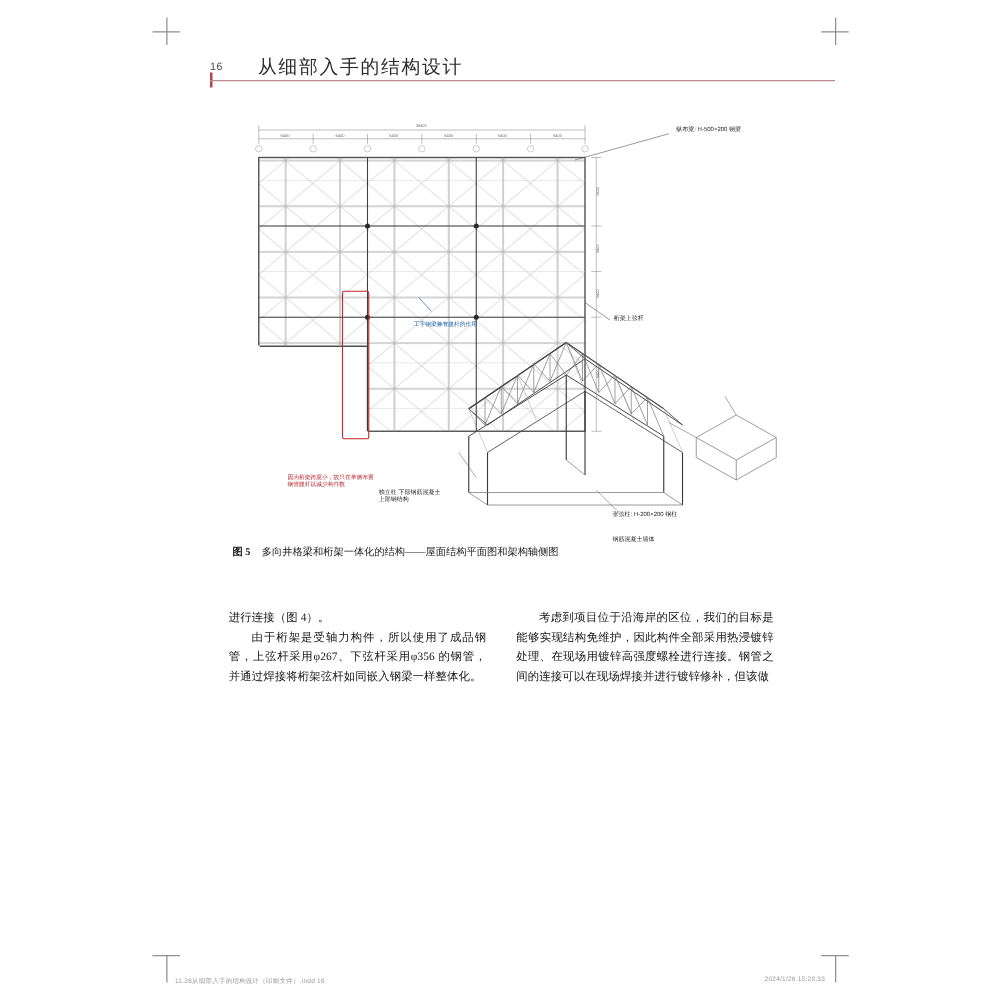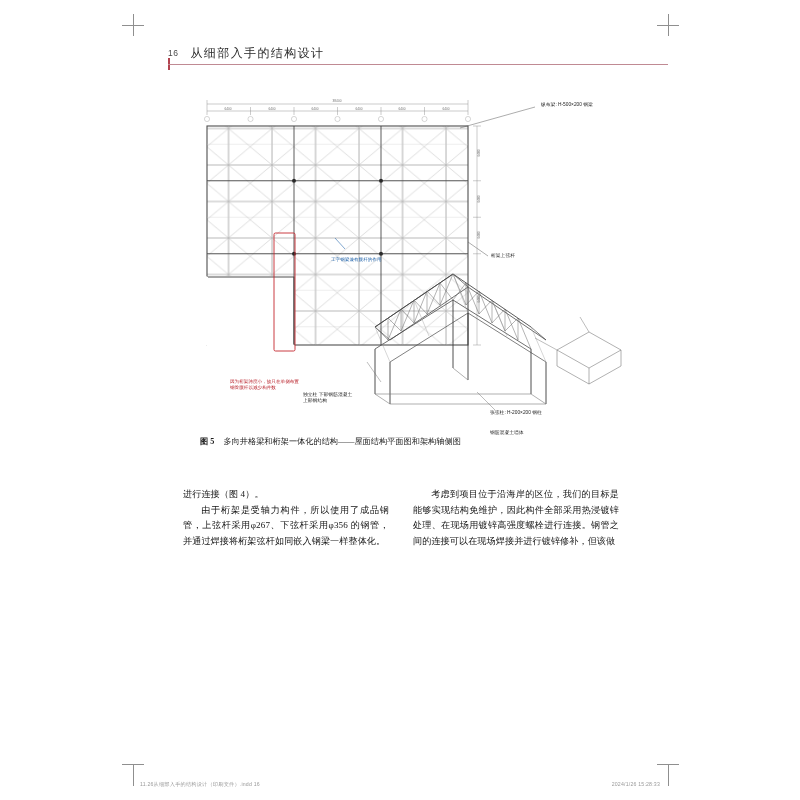--- a/index.html
+++ b/index.html
@@ -16,28 +16,28 @@
     background:#ffffff;
   }
   
   .crop{position:absolute;background:#8f8f8f;}
   .crop.h{height:1px;width:22px;}
   .crop.v{width:1px;height:22px;}
 
   
   .runhead{
     position:absolute;left:168px;top:44px;width:470px;height:18px;
-    display:flex;align-items:center;gap:12px;
+    display:flex;align-items:center;gap:28px;
   }
   .runhead .folio{
     font-size:8.5px;color:#4a4a4a;letter-spacing:.5px;
     font-family:"Liberation Sans",sans-serif;
   }
   .runhead .rh-title{
-    font-size:12px;color:#2a2a2a;letter-spacing:1.4px;
+    font-size:15px;color:#2a2a2a;letter-spacing:1.4px;
   }
   .rule{
     position:absolute;left:168px;top:64px;width:500px;height:1.4px;
     background:#c08a93;
   }
   .rule-cap{
     position:absolute;left:168px;top:58px;width:2px;height:12px;background:#b3434f;
   }
 
   
@@ -50,21 +50,21 @@
     font-family:"Liberation Sans",sans-serif;
     line-height:1.25;
     white-space:pre-line;
   }
   .note-blue{color:#1a5fa8;font-size:4.6px;}
   .note-red{color:#b9232c;font-size:4.6px;}
   .note-dark{color:#262626;font-size:4.8px;}
 
   
   .caption{
-    position:absolute;left:200px;top:437px;width:470px;
+    position:absolute;left:186px;top:437px;width:470px;
     font-size:8.2px;color:#1a1a1a;line-height:1.3;
   }
   .caption b{font-weight:bold;}
 
   
   .cols{
     position:absolute;left:183px;top:487px;width:437px;height:270px;
     display:flex;gap:24px;
   }
   .col{

